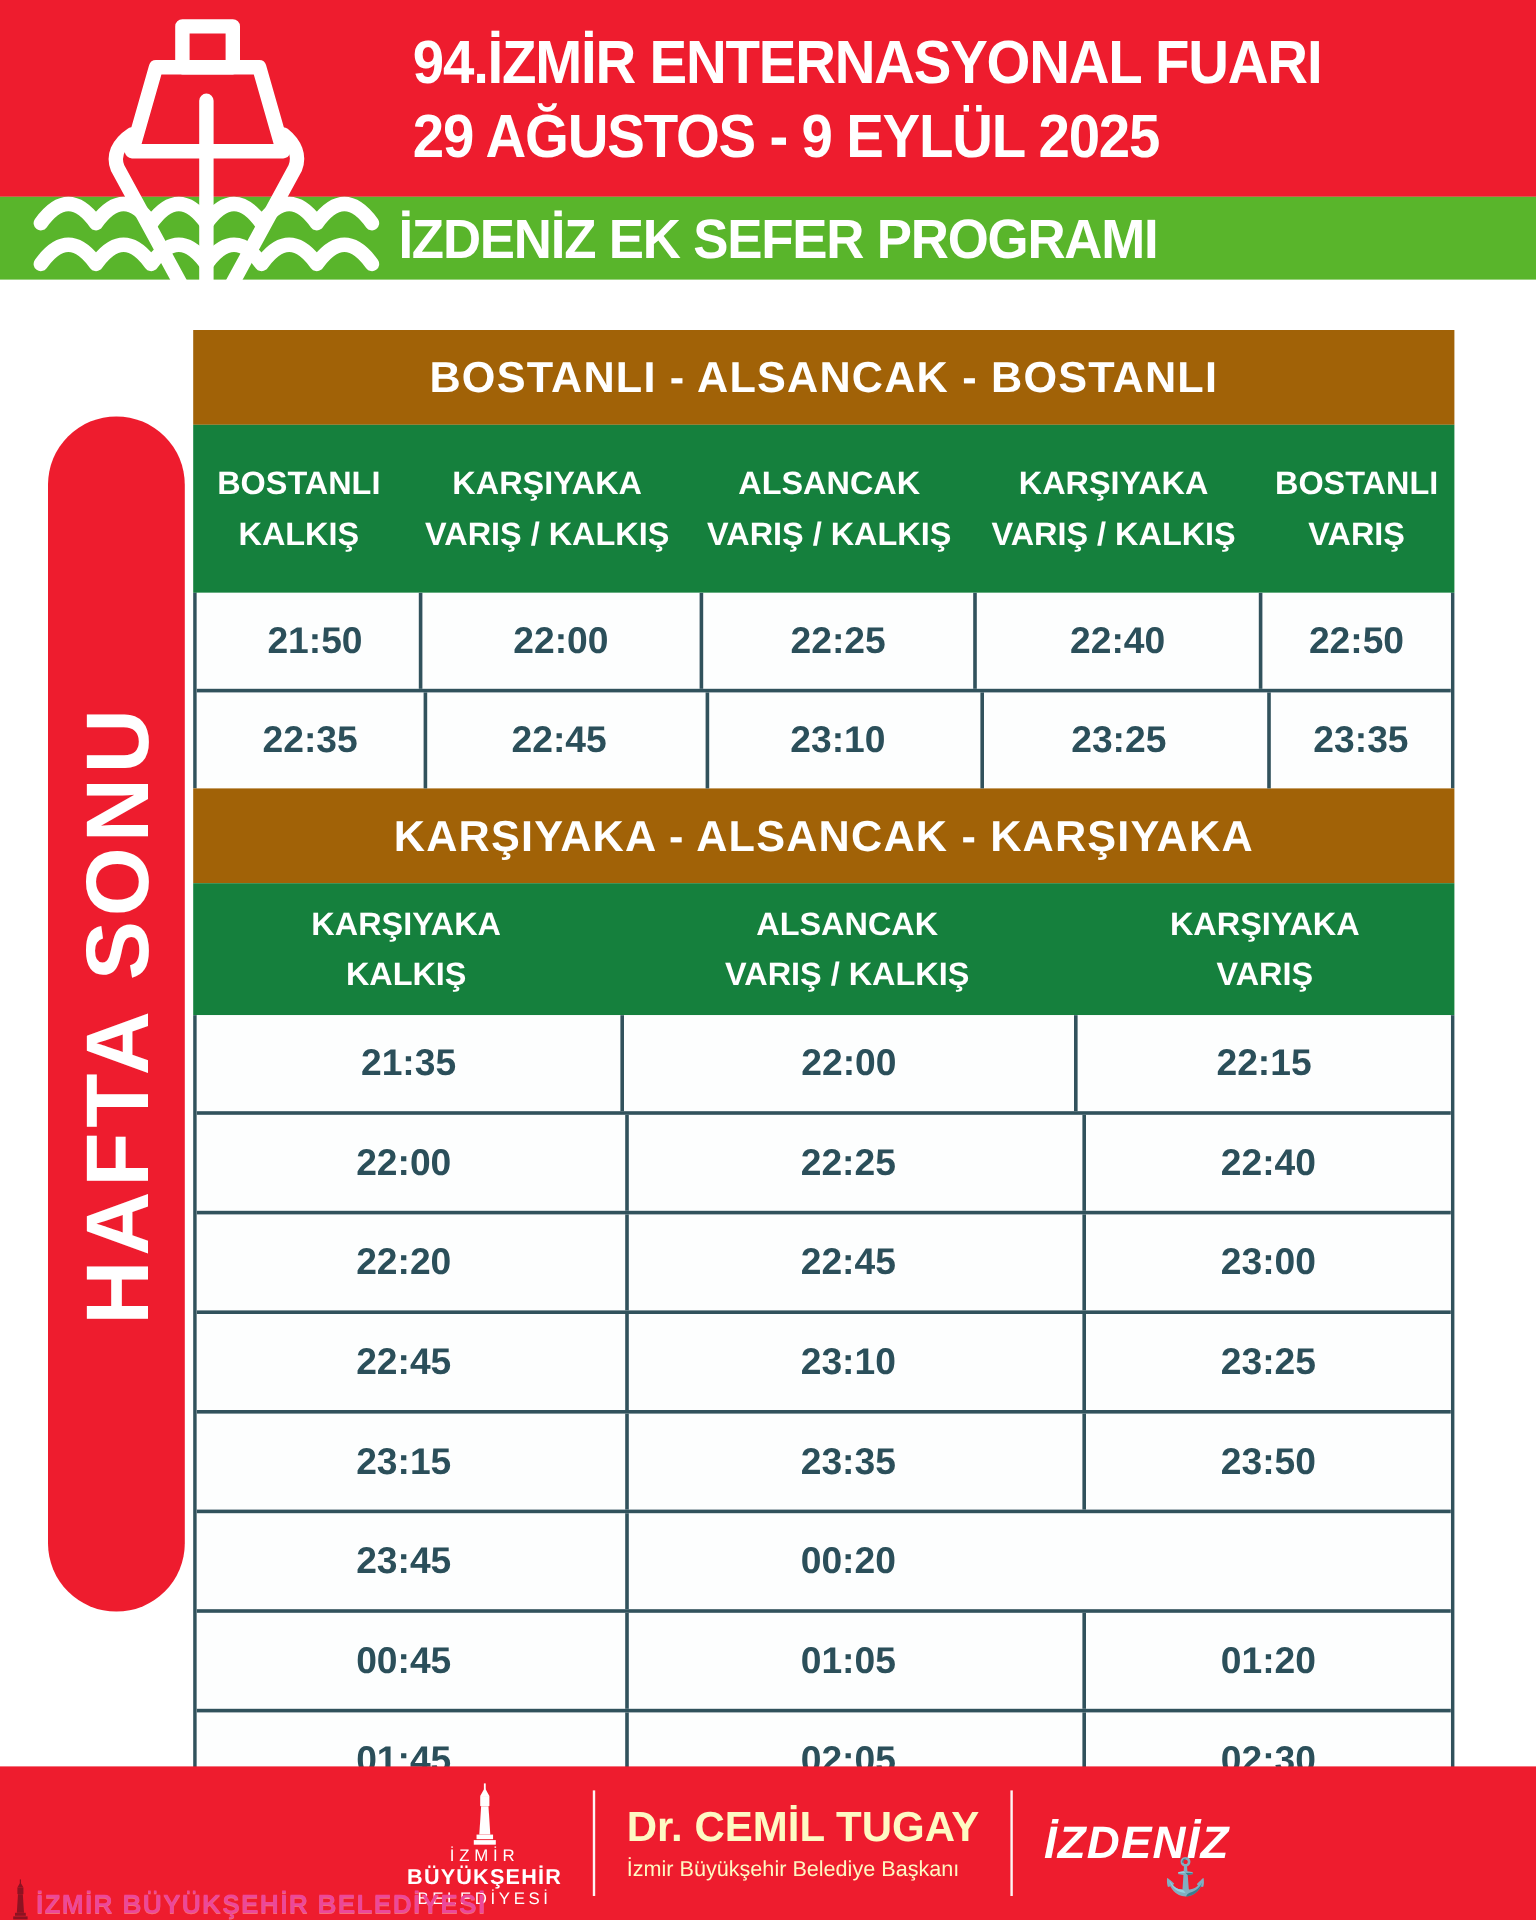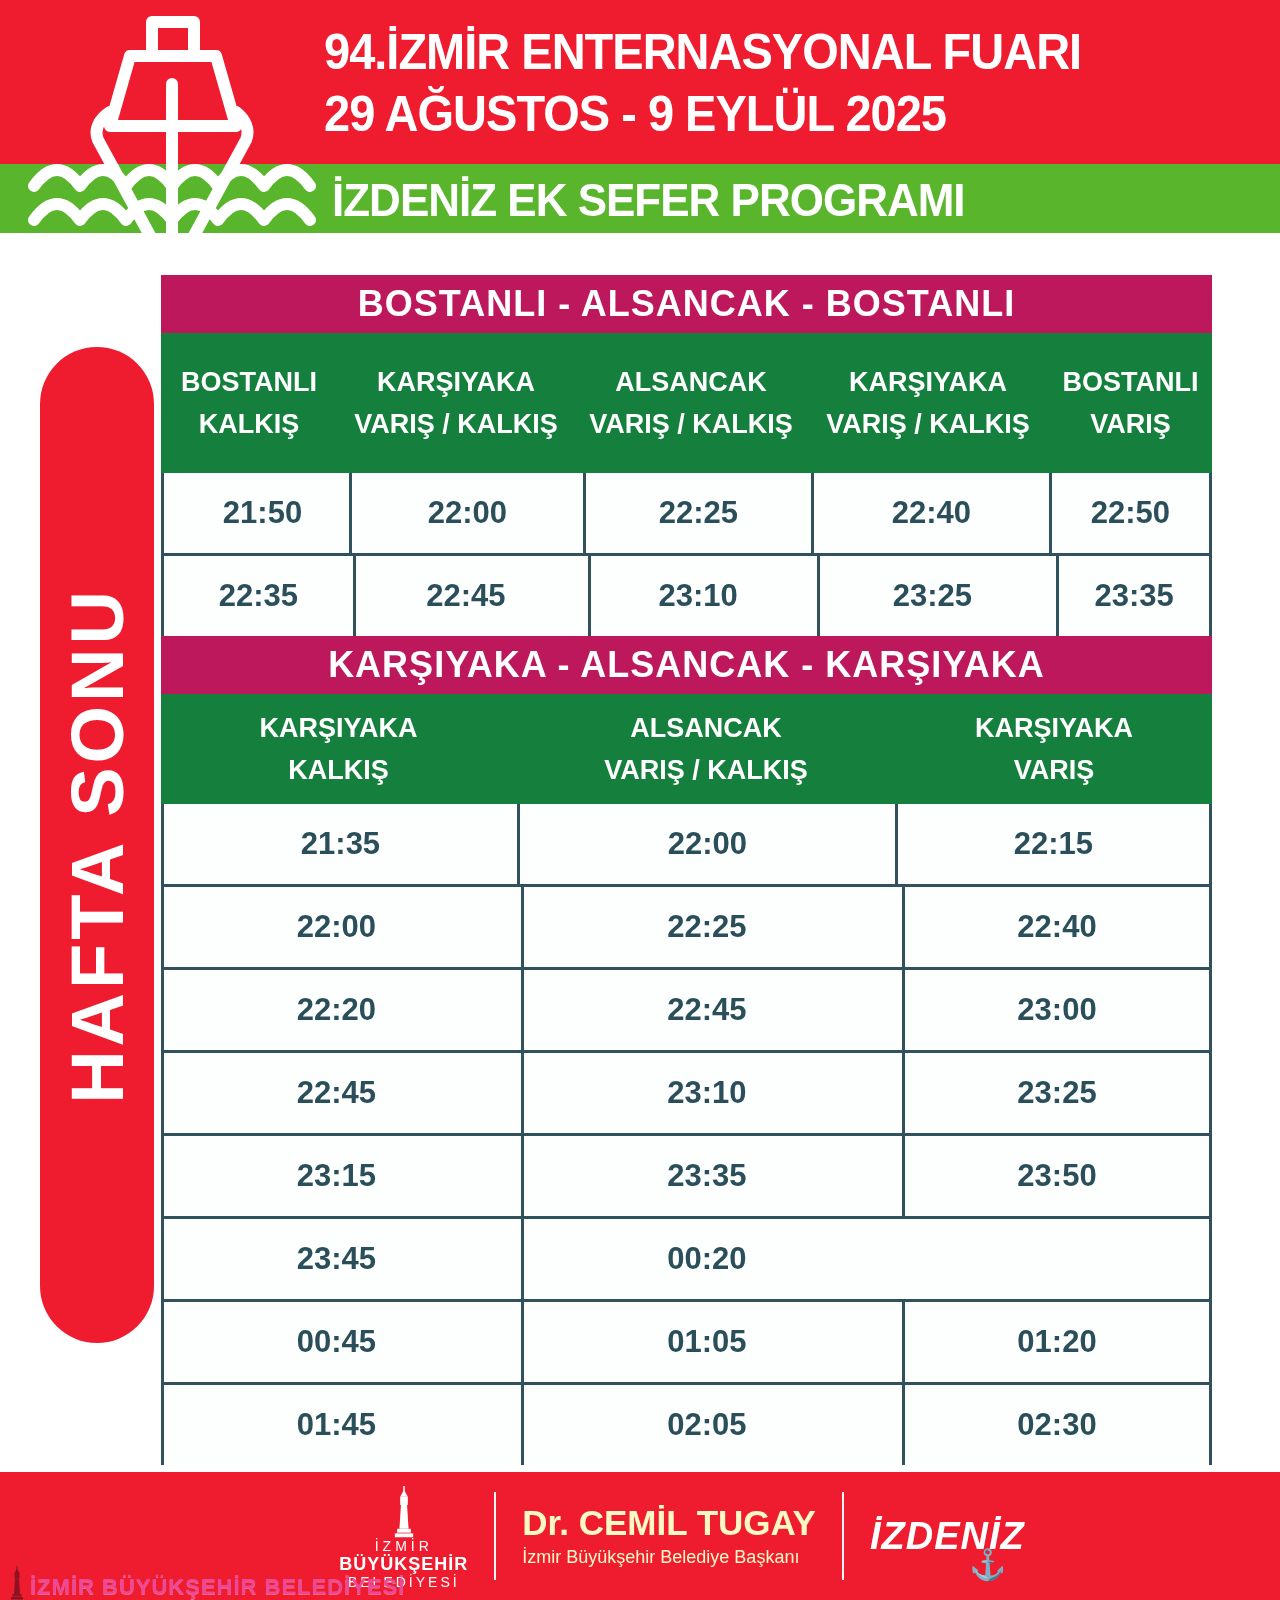--- a/index.html
+++ b/index.html
@@ -3,35 +3,35 @@
 <meta charset="utf-8">
 <style>
   html,body{margin:0;padding:0;background:#ffffff;}
   .poster{position:relative;width:1280px;height:1600px;background:#ffffff;overflow:hidden;
           font-family:"Liberation Sans", sans-serif;}
 
   
   .header-banner{position:absolute;left:0;top:0;width:1280px;height:164px;background:#ee1c2e;}
   .subtitle-banner{position:absolute;left:0;top:164px;width:1280px;height:69px;background:#59b52b;}
   .ferry-icon-wrap{position:absolute;left:22px;top:8px;width:300px;height:230px;z-index:3;}
-  .title-block{position:absolute;left:324px;top:18px;z-index:3;}
+  .title-block{position:absolute;left:344px;top:18px;z-index:3;}
   .title-line{color:#fff;font-weight:bold;font-size:47px;letter-spacing:-1px;line-height:62px;
               transform:scaleY(1.08);transform-origin:left top;white-space:nowrap;}
   .program-subtitle{position:absolute;left:332px;top:172px;color:#fff;font-weight:bold;font-size:44px;
               letter-spacing:-1px;line-height:54px;white-space:nowrap;transform:scaleY(1.05);transform-origin:left top;}
 
   
   .weekend-pill{position:absolute;left:40px;top:347px;width:114px;height:996px;background:#ee1c2e;
                 border-radius:57px;display:flex;align-items:center;justify-content:center;}
   .weekend-label{writing-mode:vertical-rl;transform:rotate(180deg);color:#fff;font-weight:bold;
                 font-size:74px;letter-spacing:4px;white-space:nowrap;transform-origin:center;}
 
   
   .tables{position:absolute;left:161px;top:275px;width:1051px;z-index:1;}
-  .section-title{height:58px;background:#be185d;color:#fff;font-weight:bold;font-size:36px;
+  .section-title{height:79px;background:#a16207;color:#fff;font-weight:bold;font-size:36px;
                 letter-spacing:1px;display:flex;align-items:center;justify-content:center;white-space:nowrap;}
   .thead{display:grid;background:#15803d;}
   .table-0 .thead{height:140px;grid-template-columns:176fr 238fr 232fr 242fr 163fr;}
   .table-1 .thead{height:110px;grid-template-columns:355fr 380fr 316fr;}
   .hcell{display:flex;align-items:center;justify-content:center;text-align:center;color:#fff;
          font-weight:bold;font-size:27px;line-height:42px;white-space:pre-line;letter-spacing:0;}
   .rows{border-left:3px solid #31525c;border-right:3px solid #31525c;}
   .trow{display:grid;height:80px;background:#fdfefe;}
   .table-0 .trow{grid-template-columns:176fr 238fr 232fr 242fr 163fr;padding-left:12px;}
   .table-1 .trow{grid-template-columns:355fr 380fr 316fr;}

